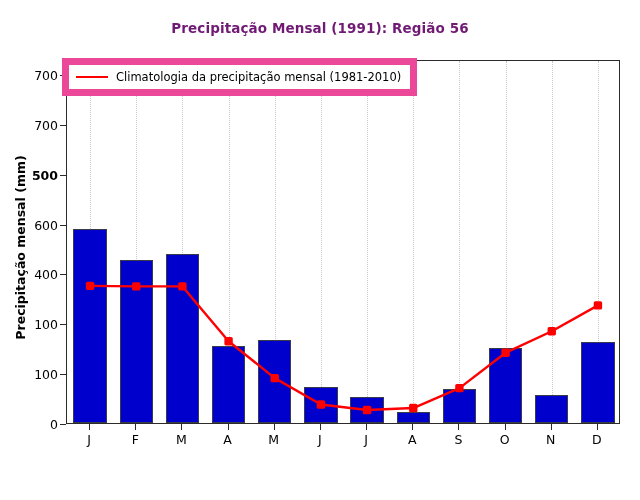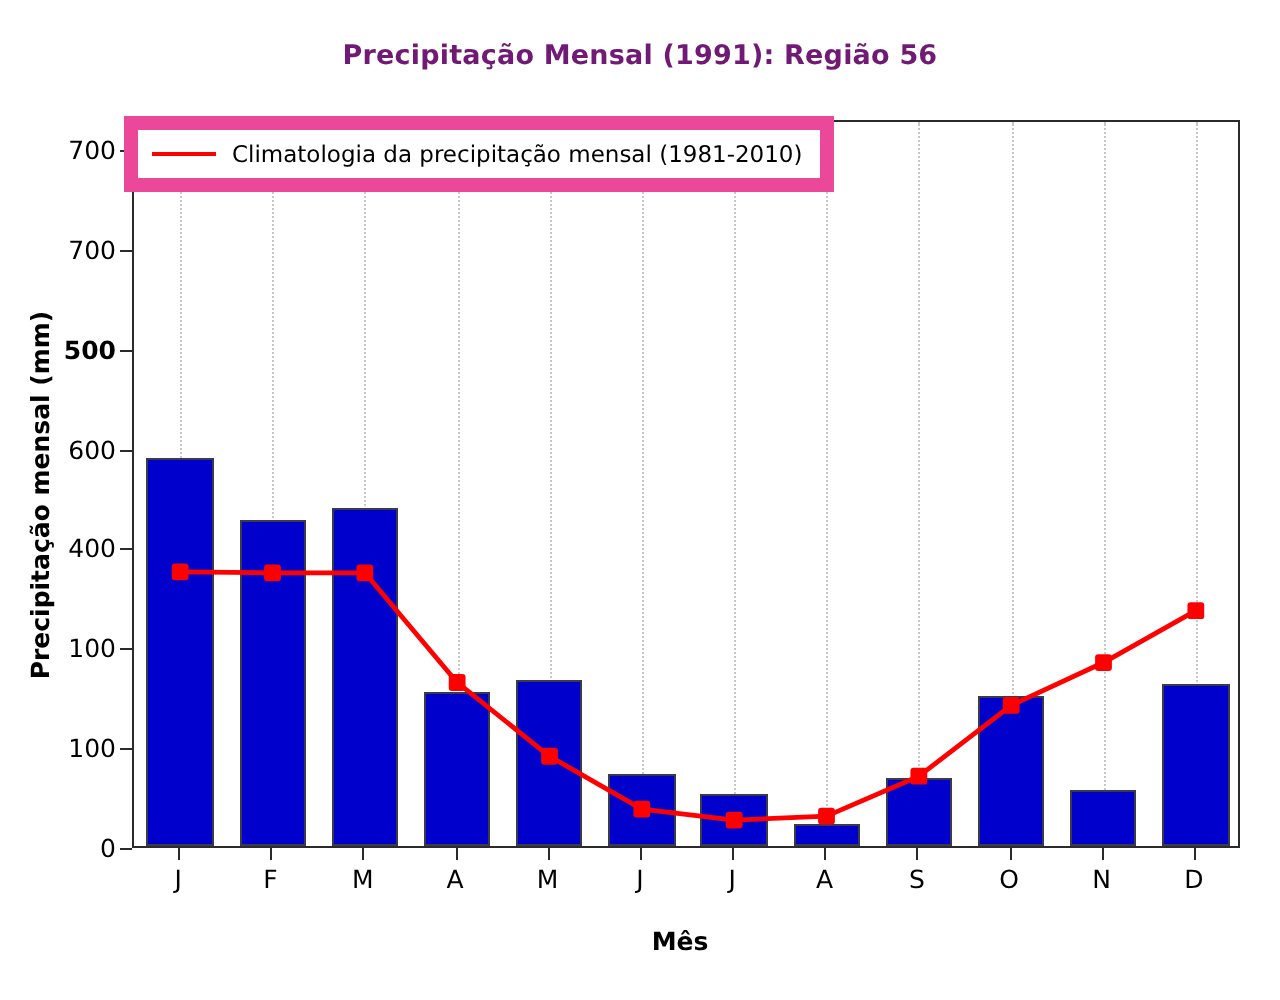--- a/index.html
+++ b/index.html
@@ -236,21 +236,20 @@
       <div class="xtick-mark" style="left: 458.417px;"></div>
       <div class="xtick-row" style="left: 458.417px;">S</div>
       <div class="xtick-mark" style="left: 504.583px;"></div>
       <div class="xtick-row" style="left: 504.583px;">O</div>
       <div class="xtick-mark" style="left: 550.75px;"></div>
       <div class="xtick-row" style="left: 550.75px;">N</div>
       <div class="xtick-mark" style="left: 596.917px;"></div>
       <div class="xtick-row" style="left: 596.917px;">D</div>
     </div>
 
-  <div class="xlabel">Mês</div>
 
   <div id="legend">
     <span class="swatch"></span>
     <span>Climatologia da precipitação mensal (1981-2010)</span>
   </div>
 
 
 </div>
 
 </body></html>

